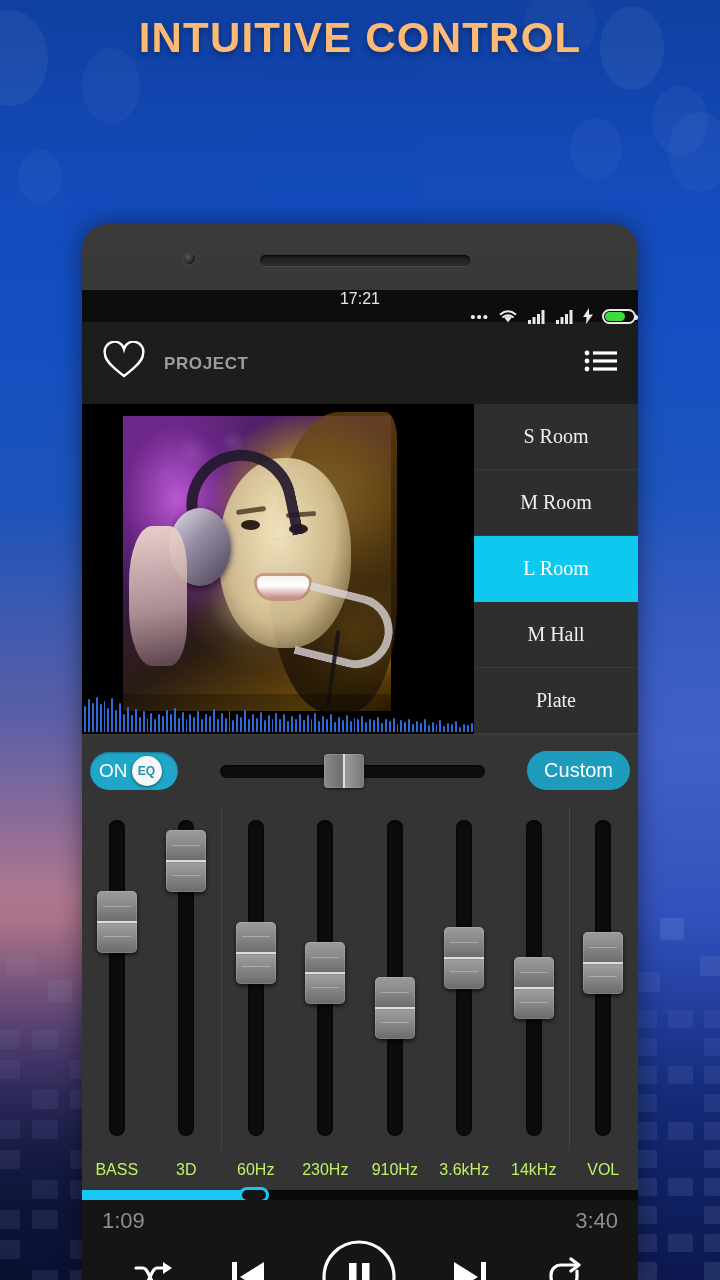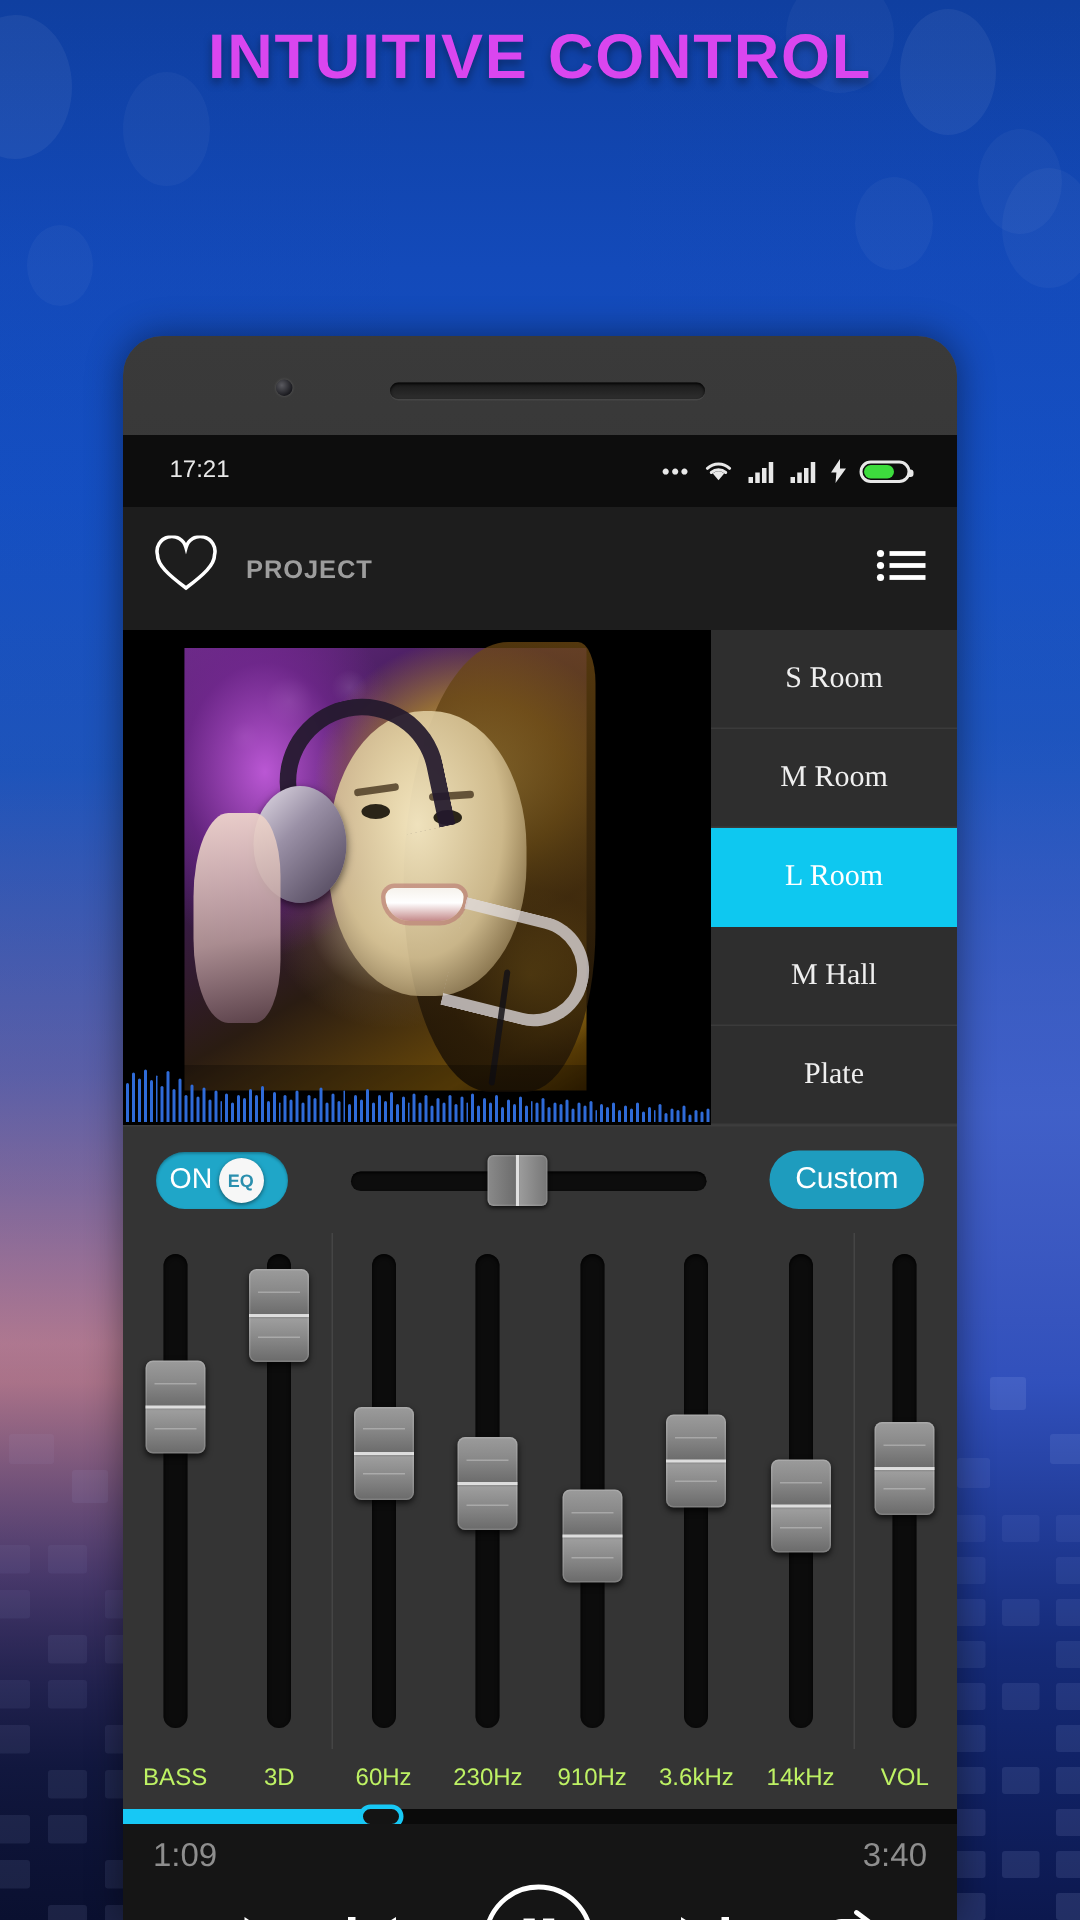--- a/index.html
+++ b/index.html
@@ -99,22 +99,22 @@
   }
 
   
   #screen {
     position:absolute; left:0; top:66px; width:556px; height:990px;
     background:#141414; overflow:hidden;
   }
 
   
   #statusbar {
-    height:48px; background:#0d0d0d; display:flex; align-items:center;
-    padding:0 31px; color:#e8e8e8; font-size:16px;
+    height:32px; background:#0d0d0d; display:flex; align-items:center;
+    padding:0 2px; color:#e8e8e8; font-size:16px;flex-direction:column;
   }
   #clock { flex:0 0 auto; }
   #status-icons { margin-left:auto; display:flex; align-items:center; gap:9px; }
   .dots3 { letter-spacing:1px; font-size:15px; line-height:1; color:#e8e8e8; }
   .battery {
     width:34px; height:15px; border:2px solid #e8e8e8; border-radius:8px;
     position:relative; display:flex; align-items:center; padding:1px;
   }
   .battery::after {
     content:""; position:absolute; right:-4px; top:4px; width:3px; height:5px;
@@ -212,21 +212,21 @@
   .preset {
     flex:1 1 0; display:flex; align-items:center; justify-content:center;
     color:#efefef; font-size:20px;
     border-bottom:1px solid #3b3b3b;
   }
   .preset.active { background:#0ec8f0; color:#ffffff; border-bottom:1px solid #0ec8f0; }
 
   
   #eqbar {
     height:72px; background:#343434; display:flex; align-items:center;
-    padding:0 22px; gap:12px;
+    padding:0 8px; gap:12px;
     border-top:1px solid #3d3d3d;
   }
   #eq-toggle {
     width:88px; height:38px; border-radius:19px;
     background:#1fa6c8; display:flex; align-items:center; padding:0 5px;
     box-shadow:inset 0 1px 2px rgba(0,0,0,0.3);
   }
   #eq-toggle-label { color:#ffffff; font-size:19px; margin-right:4px; margin-left:4px; }
   #eq-knob {
     width:30px; height:30px; border-radius:50%; background:#f7f7f7;
@@ -377,21 +377,21 @@
       <div class="blk" style="left: 704px; top: 374px; width: 25px; height: 18px; background: rgba(190, 205, 255, 0.118);"></div>
       <div class="blk" style="left: 632px; top: 402px; width: 25px; height: 18px; background: rgba(190, 205, 255, 0.125);"></div>
       <div class="blk" style="left: 704px; top: 402px; width: 25px; height: 18px; background: rgba(190, 205, 255, 0.125);"></div>
       <div class="blk" style="left: 660px; top: 58px; width: 24px; height: 22px; background: rgba(190, 205, 255, 0.12);"></div>
       <div class="blk" style="left: 700px; top: 96px; width: 22px; height: 20px; background: rgba(190, 205, 255, 0.1);"></div>
       <div class="blk" style="left: 638px; top: 112px; width: 22px; height: 20px; background: rgba(190, 205, 255, 0.08);"></div>
     </div>
 </div>
 
 <div id="promo">
-  <div id="promo-sub" style="color: #d946ef;">INTUITIVE CONTROL</div>
+  <div id="promo-sub" style="color: #fdba74;">INTUITIVE CONTROL</div>
 </div>
 
 <div id="phone">
   <div id="phone-top">
     <div id="cam"></div>
     <div id="speaker"></div>
   </div>
 
   <div id="screen">
 

